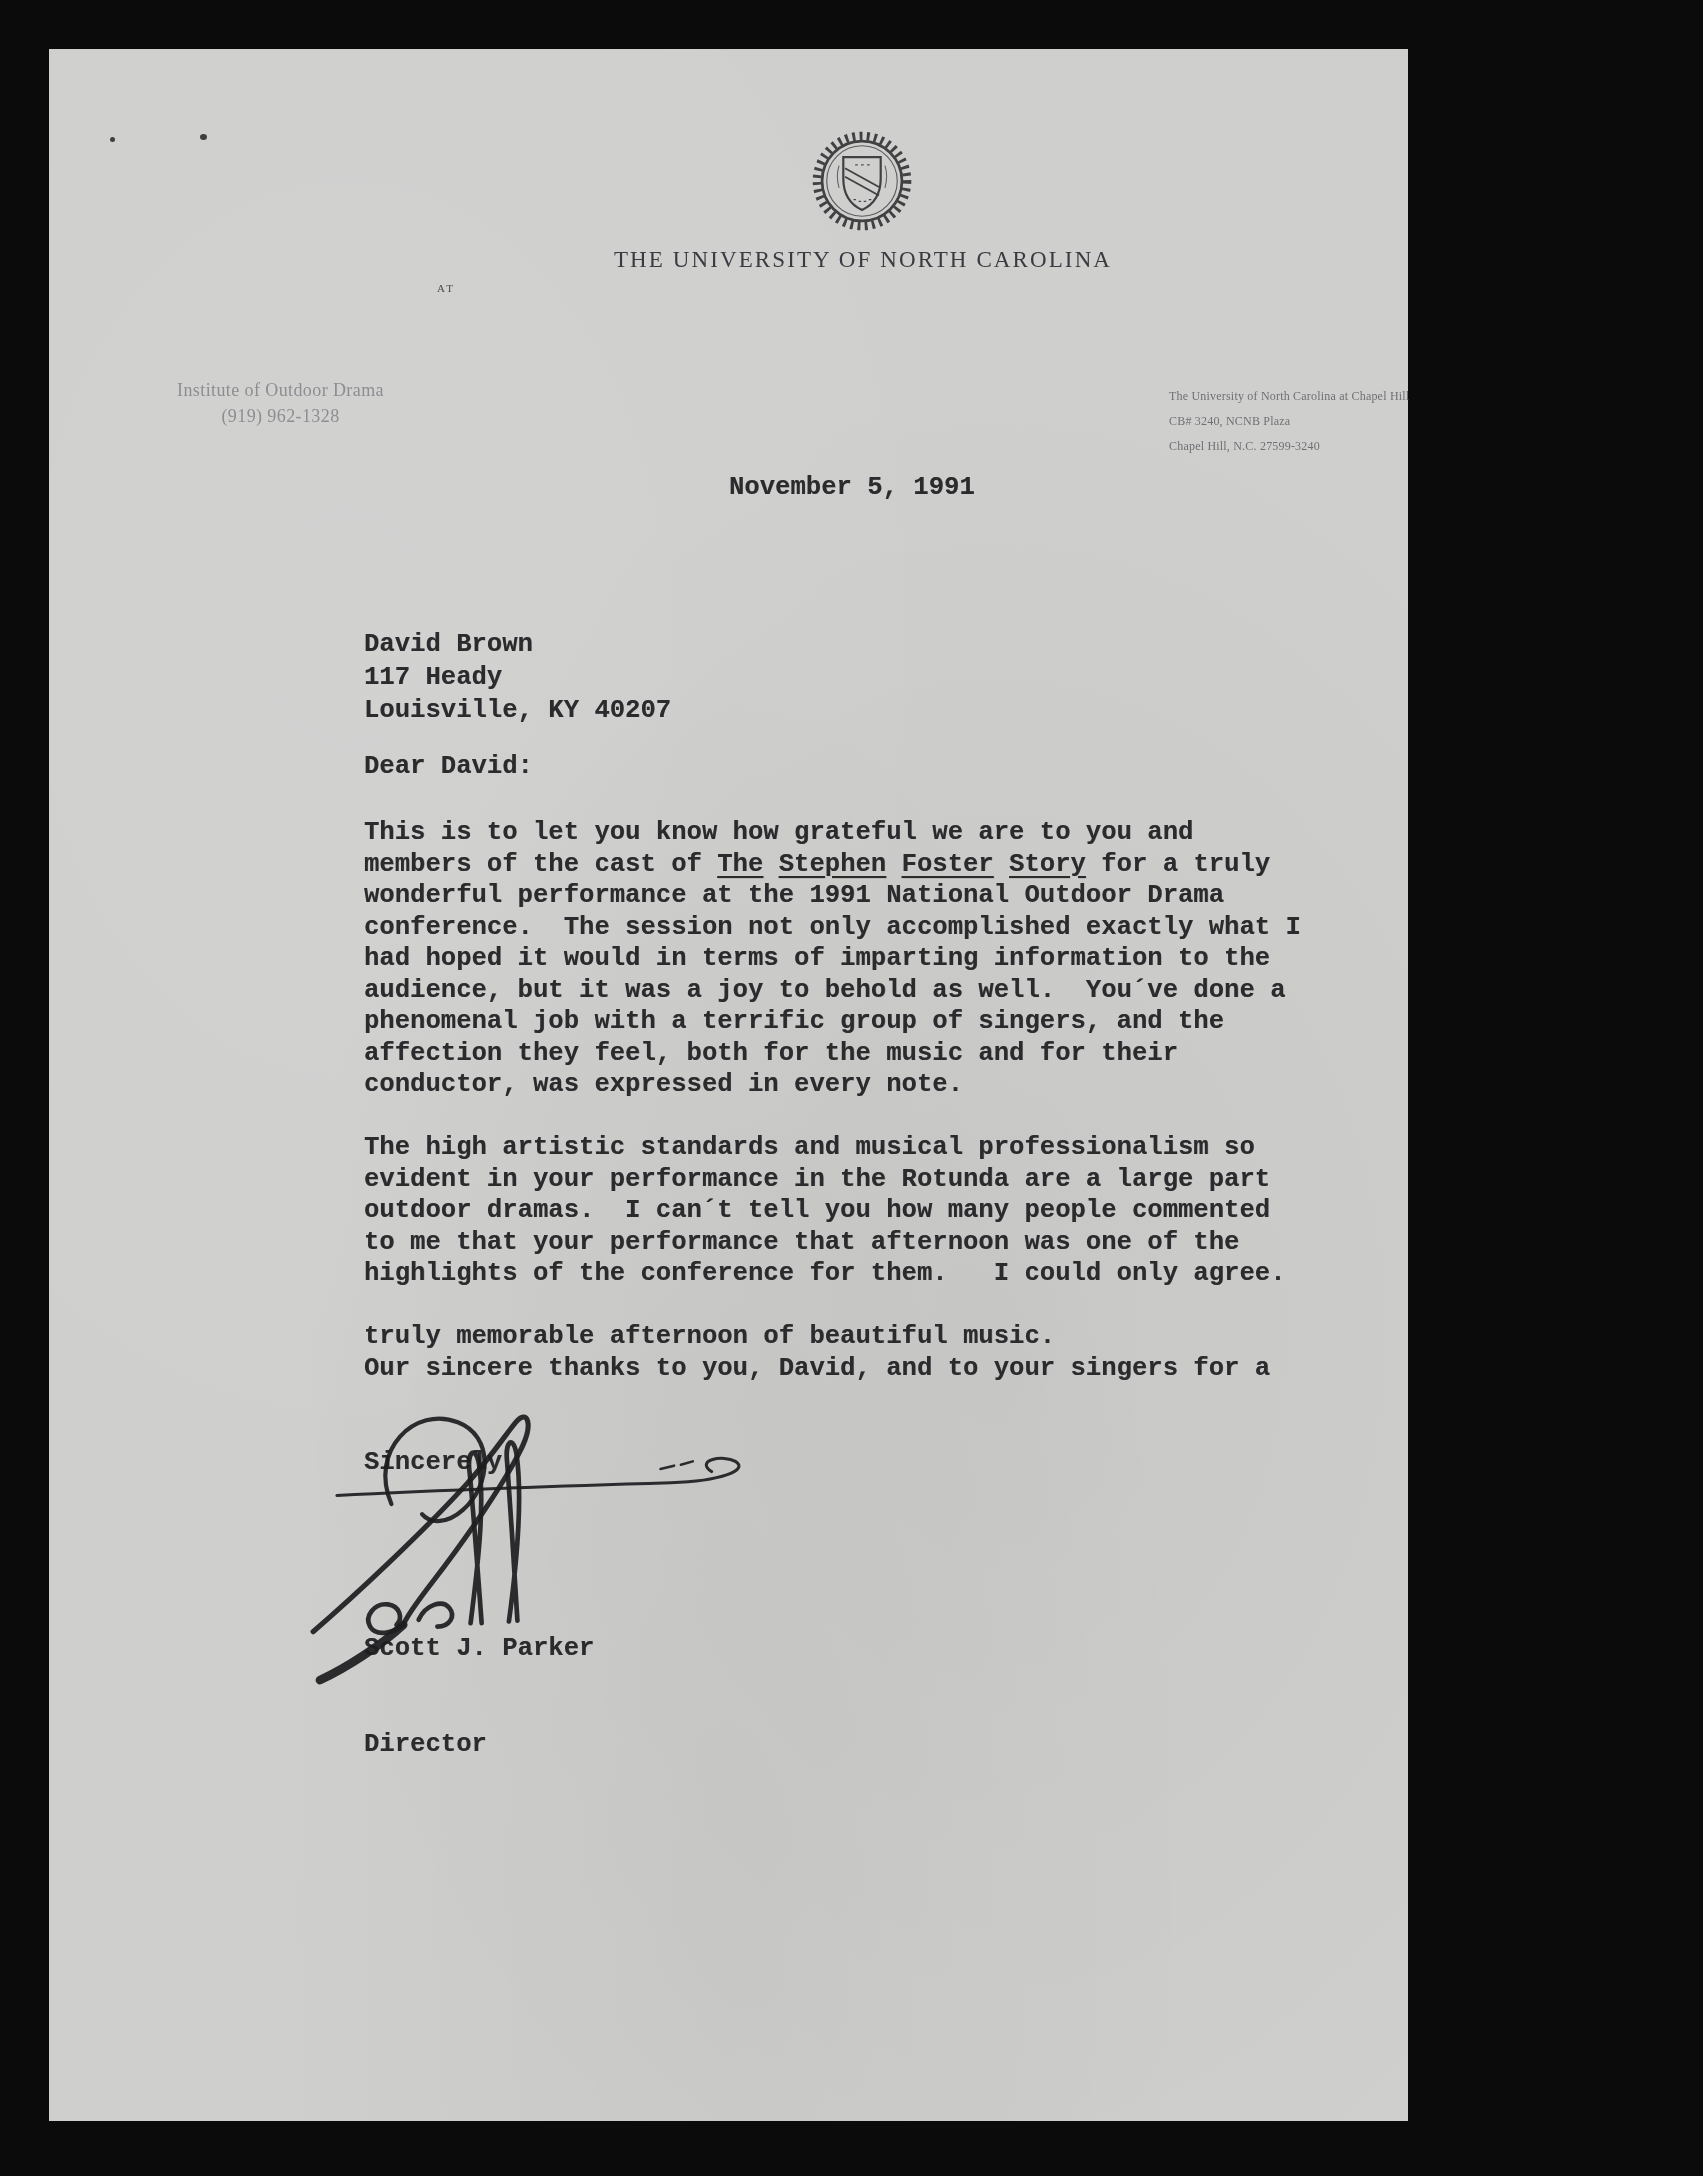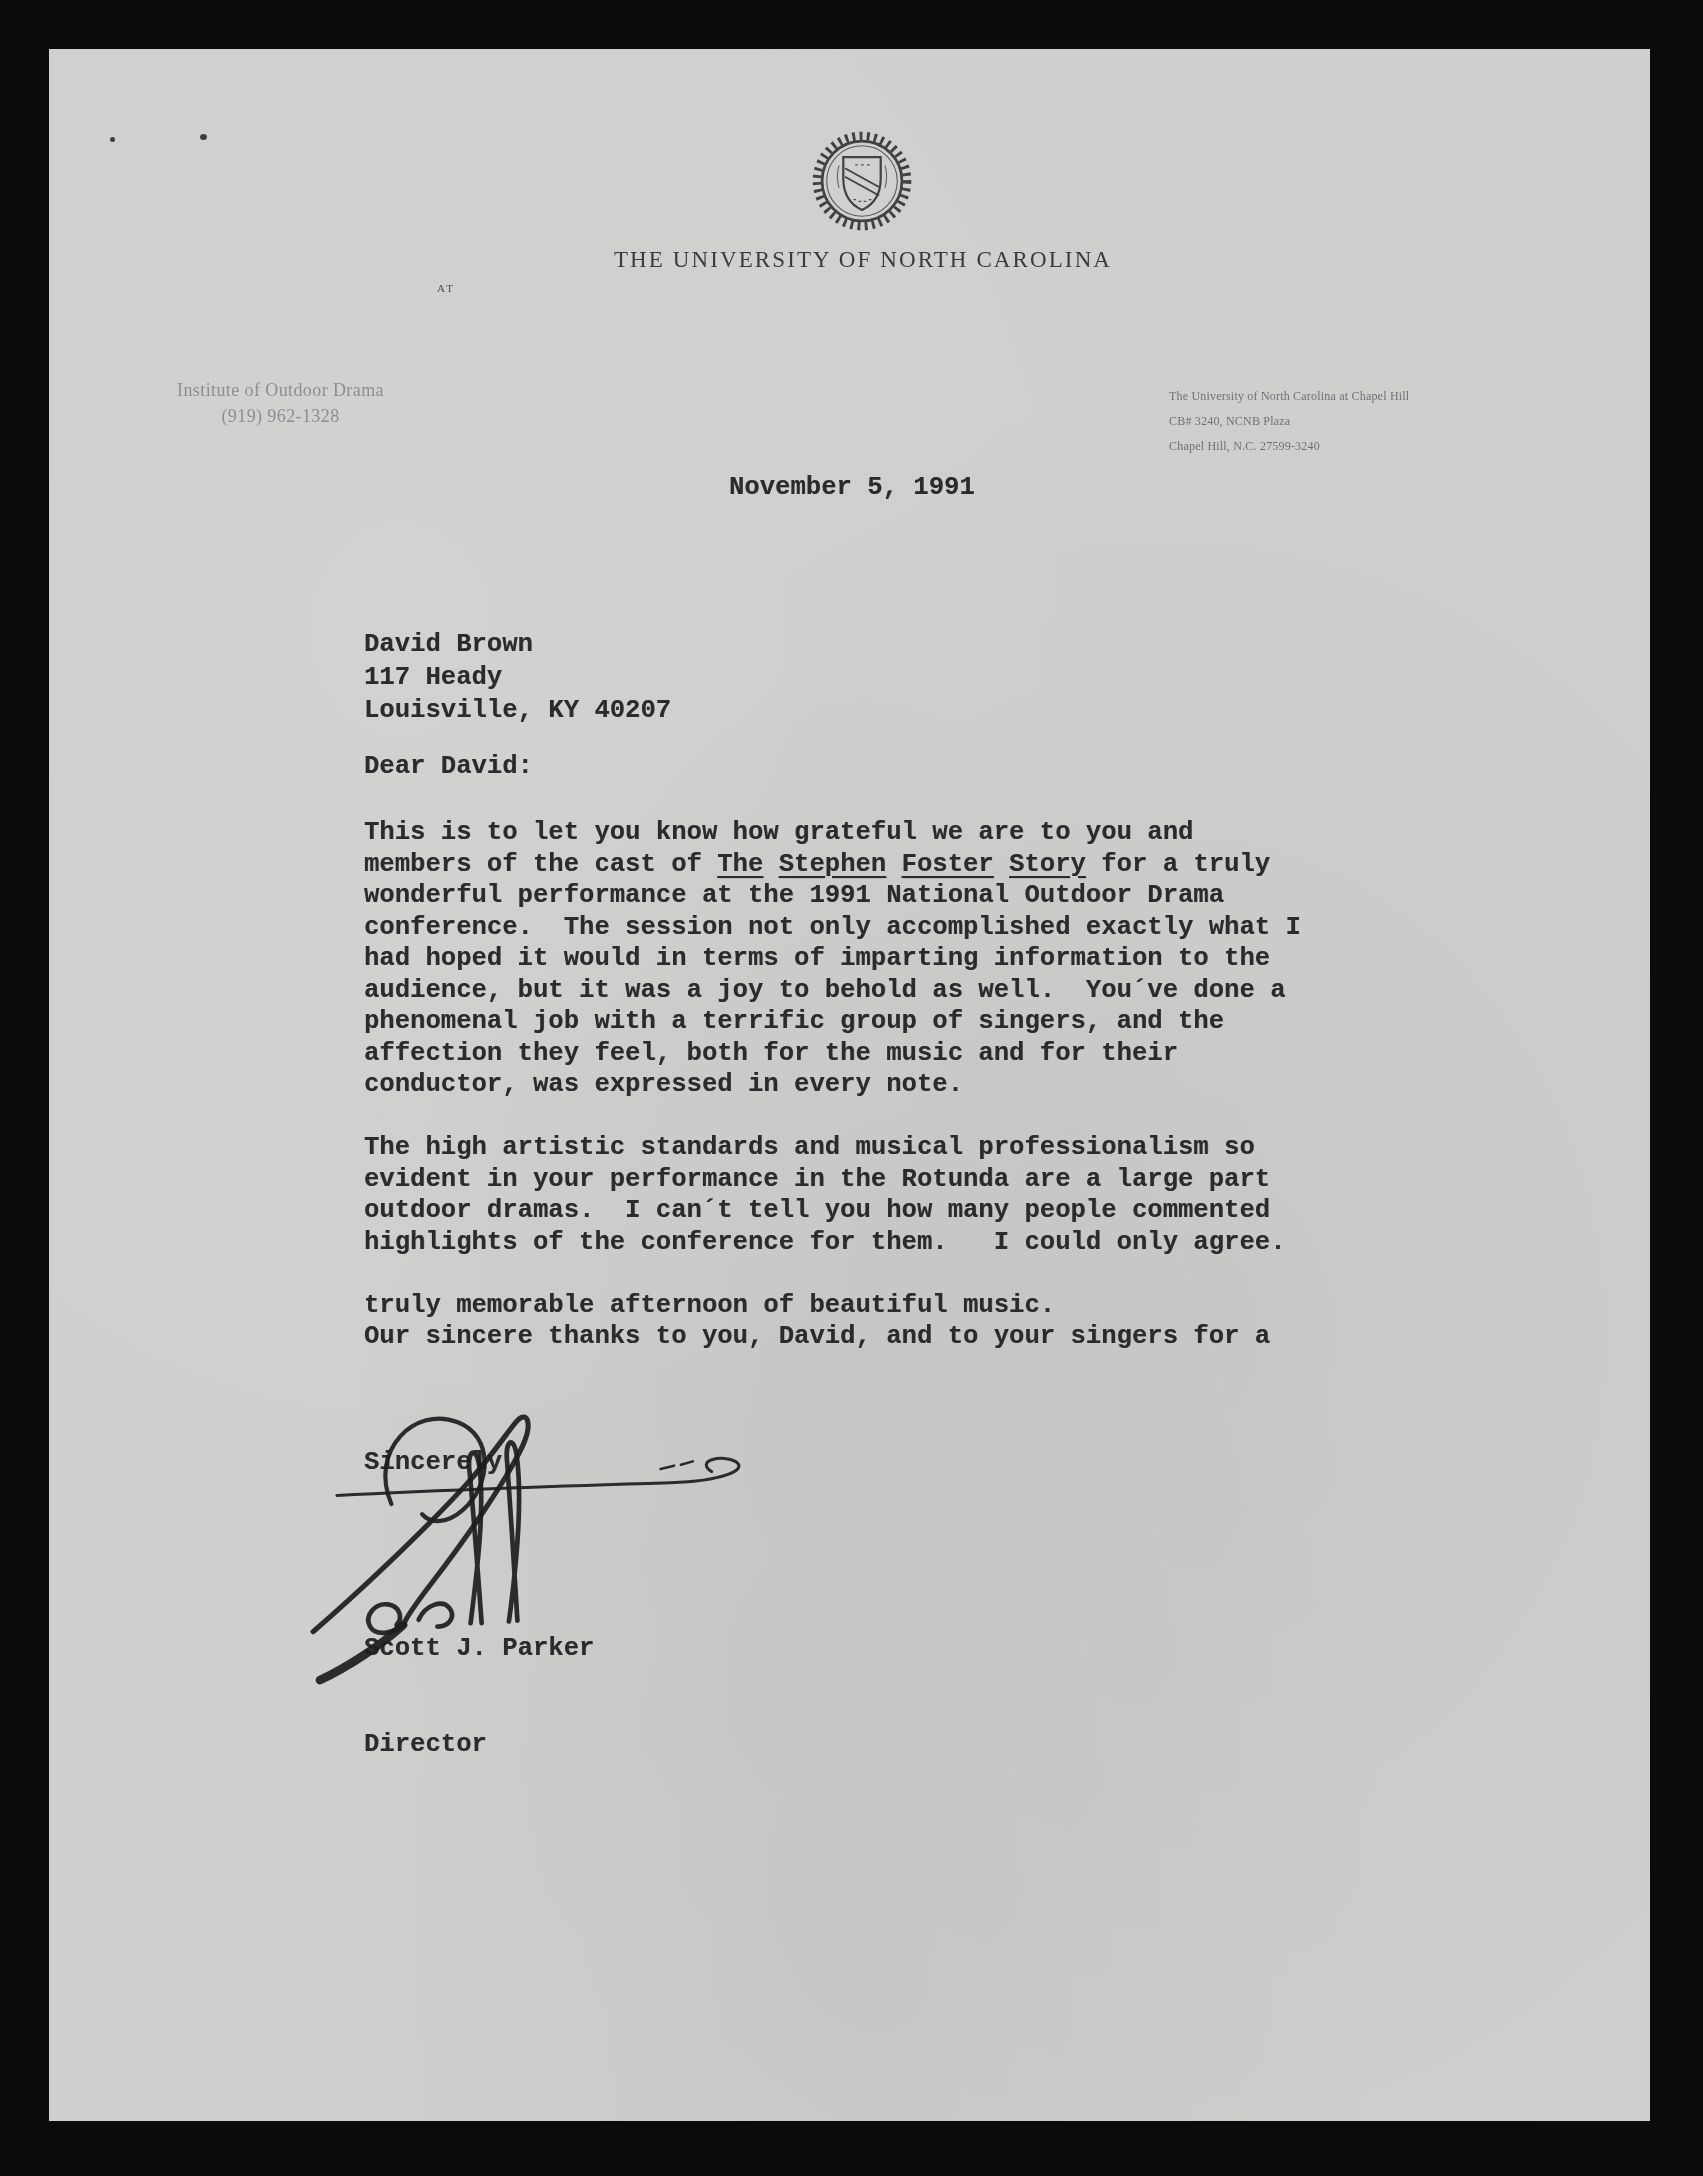--- a/index.html
+++ b/index.html
@@ -2,21 +2,21 @@
 <html style="font-size:13.6px"><head>
 <meta charset="utf-8">
 <style>
   html,body { margin:0; padding:0; background:#000; }
   .page {
     position:relative; width:1704px; height:2176px;
     background:#0b0b0b; overflow:hidden;
     font-family:"Liberation Serif", serif;
   }
   .paper {
-    position:absolute; left:49px; top:49px; width:1601px; height:2072px;
+    position:absolute; left:49px; top:49px; width:1359px; height:2072px;
     background:
       radial-gradient(ellipse at 22% 28%, rgba(255,255,255,0.06), transparent 45%),
       radial-gradient(ellipse at 70% 62%, rgba(0,0,0,0.035), transparent 55%),
       radial-gradient(ellipse at 50% 90%, rgba(0,0,0,0.03), transparent 50%),
       #cfcfce;
   }
   .dust { position:absolute; background:#252527; border-radius:50%; opacity:.85; }
   .dust1 { left:61px; top:88px; width:5.1px; height:5.1px; }
   .dust2 { left:151px; top:85px; width:6.8px; height:6px; }
 
@@ -114,20 +114,21 @@
           <div class="bline"><span>had hoped it would in terms of imparting information to the</span></div>
           <div class="bline"><span>audience, but it was a joy to behold as well.  You´ve done a</span></div>
           <div class="bline"><span>phenomenal job with a terrific group of singers, and the</span></div>
           <div class="bline"><span>affection they feel, both for the music and for their</span></div>
           <div class="bline"><span>conductor, was expressed in every note.</span></div>
         </div>
         <div class="para">
           <div class="bline"><span>The high artistic standards and musical professionalism so</span></div>
           <div class="bline"><span>evident in your performance in the Rotunda are a large part</span></div>
           <div class="bline"><span>outdoor dramas.  I can´t tell you how many people commented</span></div>
+          <div class="bline"><span>to me that your performance that afternoon was one of the</span></div>
           <div class="bline"><span>highlights of the conference for them.   I could only agree.</span></div>
         </div>
         <div class="para">
           <div class="bline"><span>truly memorable afternoon of beautiful music.</span></div>
           <div class="bline"><span>Our sincere thanks to you, David, and to your singers for a</span></div>
         </div>
       </div>
 
     <div class="closing tw">Sincerely,</div>
 

